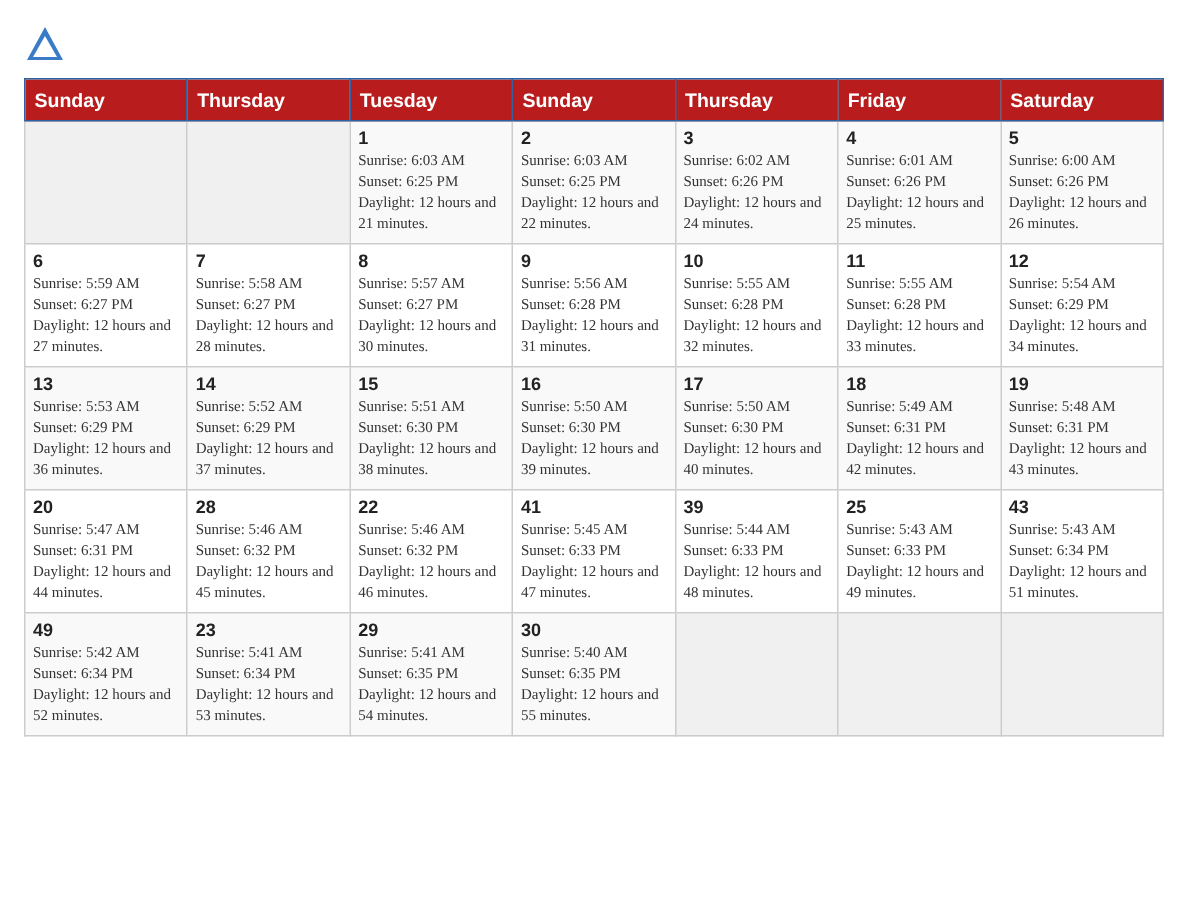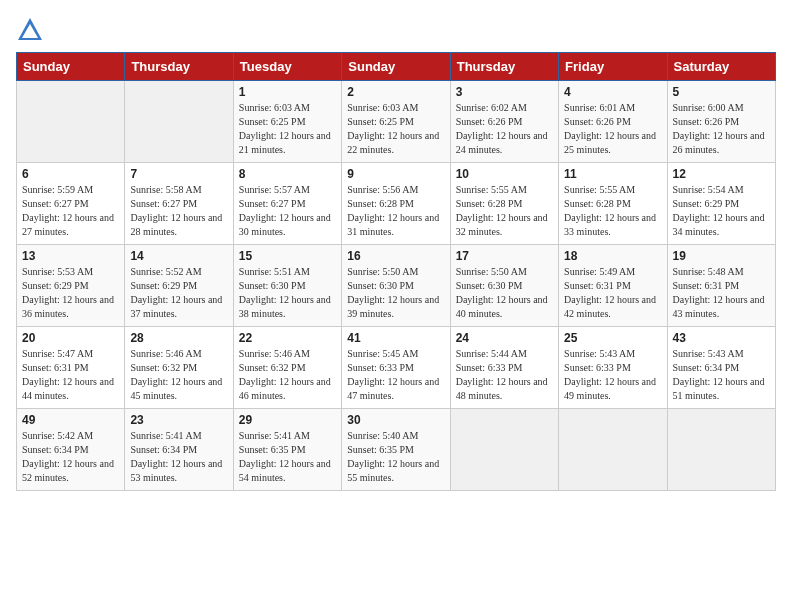--- a/index.html
+++ b/index.html
@@ -215,21 +215,21 @@
         </td>
         <td>
           <div class="day-num">22</div>
           <div class="day-info">Sunrise: 5:46 AM<br>Sunset: 6:32 PM<br>Daylight: 12 hours and 46 minutes.</div>
         </td>
         <td>
           <div class="day-num">41</div>
           <div class="day-info">Sunrise: 5:45 AM<br>Sunset: 6:33 PM<br>Daylight: 12 hours and 47 minutes.</div>
         </td>
         <td>
-          <div class="day-num">24</div>
+          <div class="day-num">39</div>
           <div class="day-info">Sunrise: 5:44 AM<br>Sunset: 6:33 PM<br>Daylight: 12 hours and 48 minutes.</div>
         </td>
         <td>
           <div class="day-num">25</div>
           <div class="day-info">Sunrise: 5:43 AM<br>Sunset: 6:33 PM<br>Daylight: 12 hours and 49 minutes.</div>
         </td>
         <td>
           <div class="day-num">43</div>
           <div class="day-info">Sunrise: 5:43 AM<br>Sunset: 6:34 PM<br>Daylight: 12 hours and 51 minutes.</div>
         </td>

